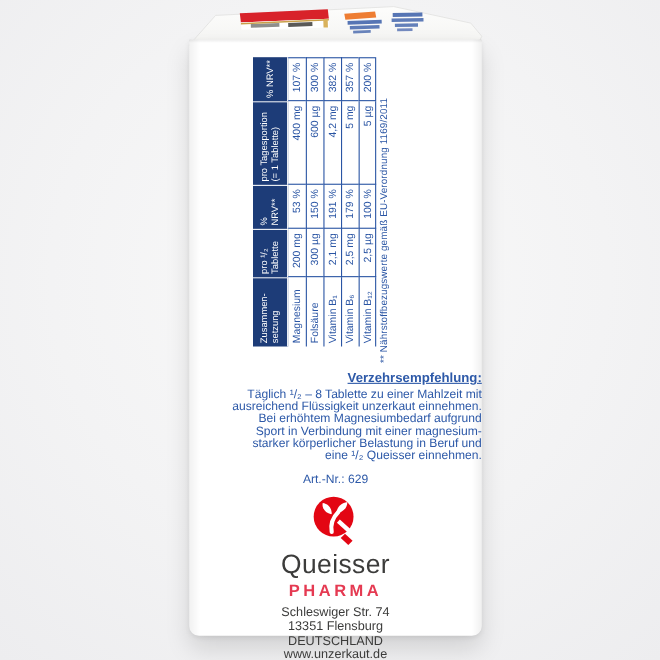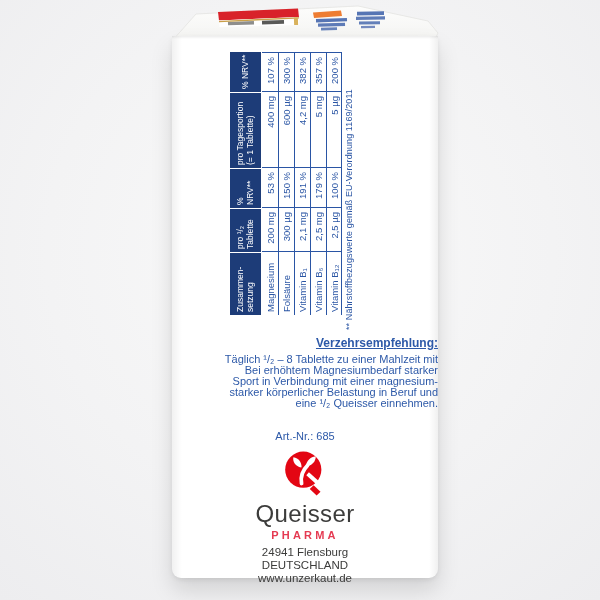--- a/index.html
+++ b/index.html
@@ -71,21 +71,21 @@
   }
   
   .dosage{position:absolute;left:0;top:300px;width:100%;text-align:right;color:#2d59a8;}
   .dosage .hd{font-size:12px;font-weight:600;text-decoration:underline;margin-bottom:4px;}
   .dosage .ln{font-size:11px;line-height:10.9px;}
   .artnr{position:absolute;left:0;top:394px;width:100%;text-align:center;color:#2d59a8;font-size:11px;}
   
   .brand{position:absolute;left:0;top:413px;width:100%;text-align:center;}
   .brand svg.qlogo{display:block;margin:0 auto;}
   .qname{font-size:24px;color:var(--ink);letter-spacing:.4px;margin-top:1px;}
-  .qpharma{font-size:11px;font-weight:bold;color:var(--pharma);letter-spacing:3.2px;margin-top:1px;}
+  .qpharma{font-size:15px;font-weight:bold;color:var(--pharma);letter-spacing:3.2px;margin-top:1px;}
   .addr{margin-top:5px;color:#3b3b3a;font-size:11.5px;line-height:12.8px;}
 </style>
 </head>
 <body>
 
 <div class="stage">
 
   <svg class="topface" viewBox="0 0 600 60">
     <defs>
       <filter id="blur1">
@@ -167,43 +167,45 @@
           <div class="td val eb">5 µg</div>
           <div class="td val eb er">200 %</div>
         </div>
         <div class="tfoot">** Nährstoffbezugswerte gemäß EU-Verordnung 1169/2011</div>
       </div>
     </div>
 
     <div class="dosage">
       <div class="hd">Verzehrsempfehlung:</div>
       <div class="ln">Täglich ¹/₂ – 8 Tablette zu einer Mahlzeit mit</div>
-      <div class="ln">Bei erhöhtem Magnesiumbedarf starker</div>
+      <div class="ln">ausreichend Flüssigkeit unzerkaut einnehmen.</div>
+      <div class="ln">Bei erhöhtem Magnesiumbedarf aufgrund</div>
       <div class="ln">Sport in Verbindung mit einer magnesium-</div>
       <div class="ln">starker körperlicher Belastung in Beruf und</div>
       <div class="ln">eine ¹/₂ Queisser einnehmen.</div>
     </div>
 
-    <div class="artnr">Art.-Nr.: 685</div>
+    <div class="artnr">Art.-Nr.: 629</div>
 
     <div class="brand">
       <svg class="qlogo" width="52" height="50" viewBox="0 0 60 58">
         <circle cx="28" cy="24" r="21" fill="#e30613"></circle>
 
         <rect x="30" y="33" width="26" height="4.6" fill="#ffffff" transform="rotate(42 40 36)"></rect>
 
         <polygon points="40,42 48,49.5 43.5,54 35.5,46.5" fill="#e30613"></polygon>
 
         <path d="M26 40 C24.5 32 26.5 25.5 33 19" stroke="#ffffff" stroke-width="4.4" fill="none" stroke-linecap="round"></path>
         <path d="M25.5 21.5 C19 20 15.5 15 16.5 9.5 C23 10.5 26 15.5 26 21 Z" fill="#ffffff"></path>
         <path d="M31 19.5 C32 13.5 36 9.5 42.5 8.5 C42.5 15 38 19 31.5 20.5 Z" fill="#ffffff"></path>
       </svg>
       <div class="qname">Queisser</div>
       <div class="qpharma">PHARMA</div>
       <div class="addr">
-        <div>24941 Flensburg</div>
+        <div>Schleswiger Str. 74</div>
+        <div>13351 Flensburg</div>
         <div>DEUTSCHLAND</div>
         <div>www.unzerkaut.de</div>
       </div>
     </div>
 
   </div>
 </div>
 
 </body></html>

